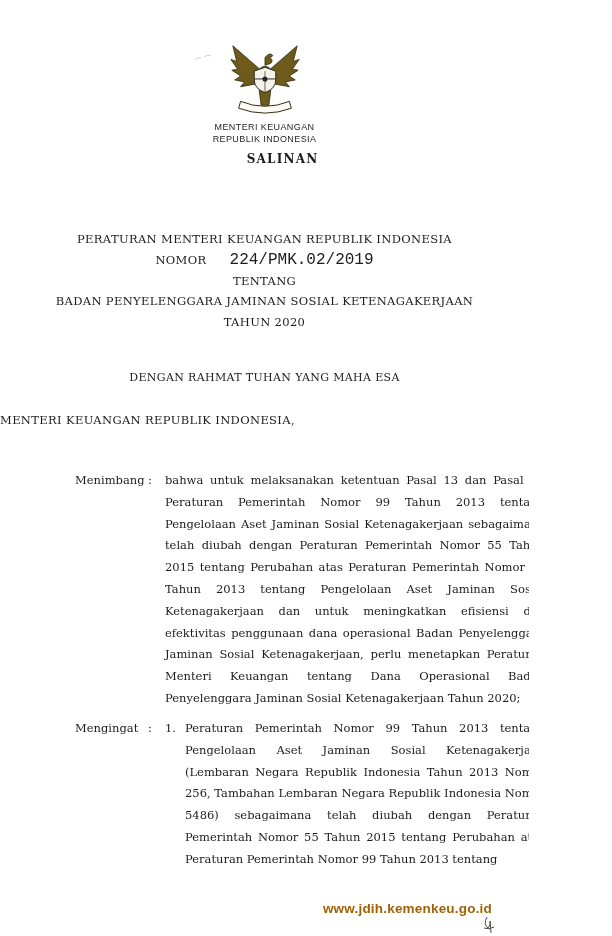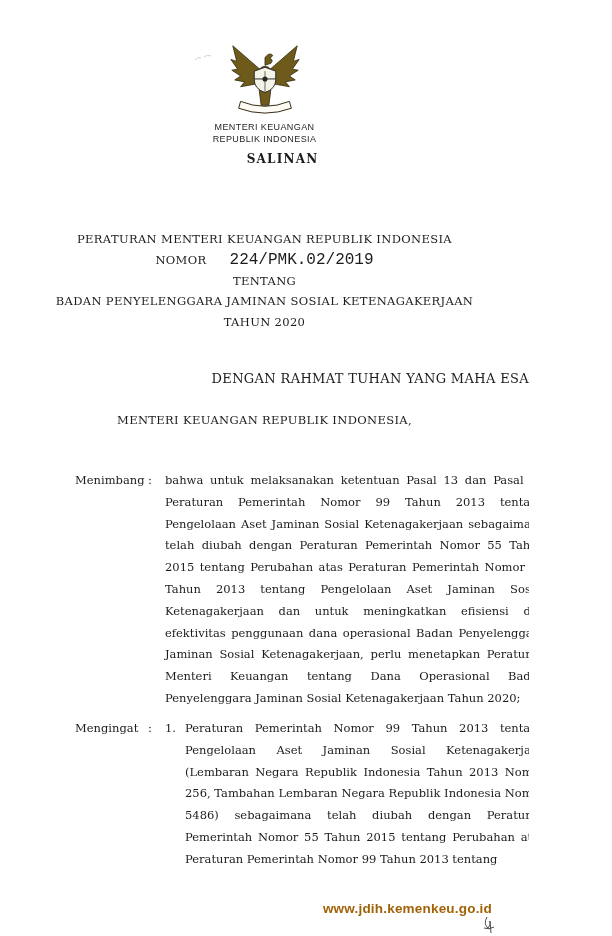--- a/index.html
+++ b/index.html
@@ -60,30 +60,29 @@
     font-family: "Liberation Mono", monospace;
     font-size: 16px;
     letter-spacing: 0;
   }
 
   .invocation {
     position: absolute;
     top: 371px;
     left: 0;
     width: 100%;
-    text-align: right;
-    font-size: 13px;
+    text-align: center;
+    font-size: 11px;
     letter-spacing: 0.35px;
   }
   .issuer {
     position: absolute;
     top: 413px;
     left: 0;
     width: 100%;
-    text-align: center;
     font-size: 11.5px;
     letter-spacing: 0.35px;
   }
 
   
   .clause {
     position: absolute;
     left: 75px;
     width: 470px;
     display: flex;

